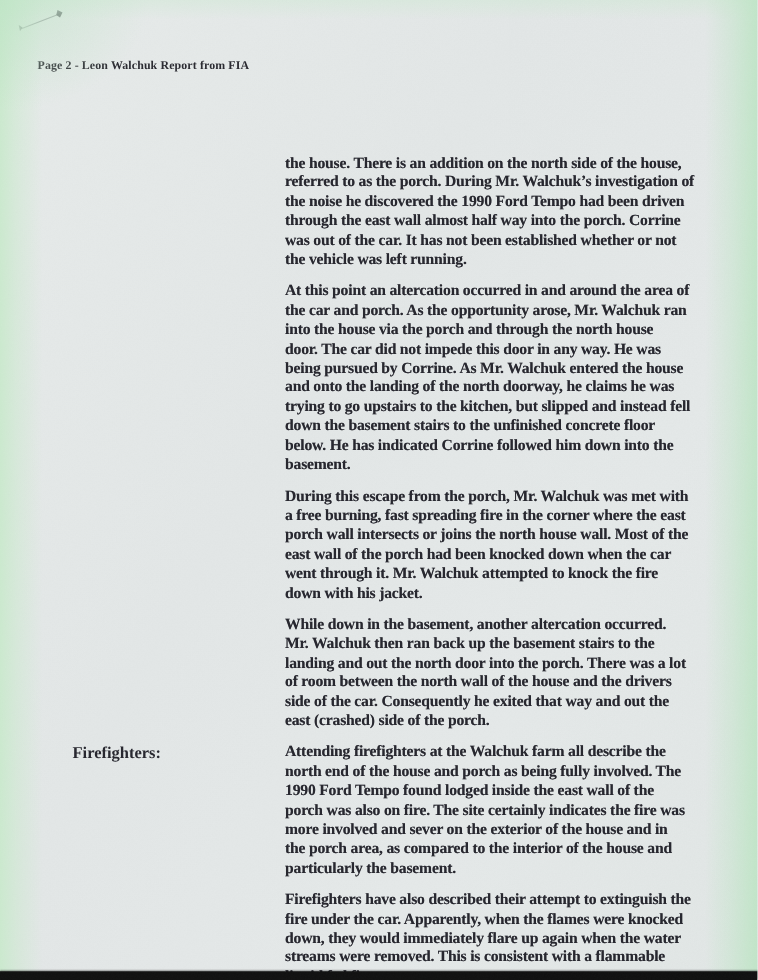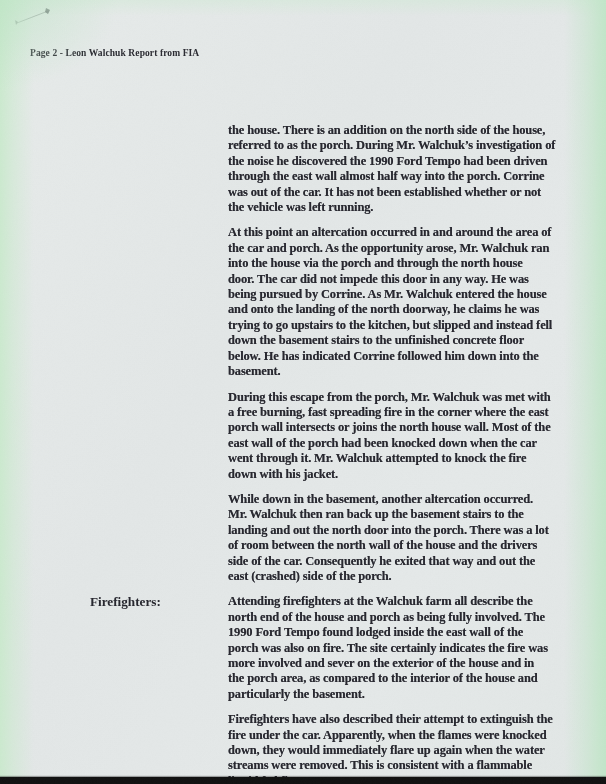--- a/index.html
+++ b/index.html
@@ -19,21 +19,21 @@
     background:radial-gradient(ellipse at 0% 0%,rgba(188,229,196,0.65),rgba(188,229,196,0) 70%);}
   .bottom-bar{position:absolute;left:0;right:0;bottom:0;height:7px;background:#101010;
     box-shadow:0 -1px 1px rgba(16,16,16,0.35);}
   .page-header{
     position:absolute;left:30px;top:48px;
     font-size:9.5px;font-weight:700;color:#2a2a31;letter-spacing:0.1px;
   }
   .doc{position:absolute;left:0;top:98px;width:510px;margin-top:25px;}
   .row{display:flex;align-items:flex-start;}
   .label{
-    width:228px;box-sizing:border-box;padding-left:90px;flex:0 0 228px;
+    width:228px;box-sizing:border-box;padding-left:58px;flex:0 0 228px;
     font-size:13.2px;font-weight:700;color:#26262e;line-height:15.4px;
   }
   .para{
     margin:0 0 10px 0;white-space:pre;
     font-size:12.5px;font-weight:700;color:#26262e;
     line-height:15.4px;letter-spacing:-0.15px;
     text-shadow:0 0 0.5px rgba(38,38,46,0.55);
   }
   .pencil-mark{position:absolute;left:8px;top:4px;pointer-events:none;}
   .noise{position:absolute;inset:0;pointer-events:none;}

